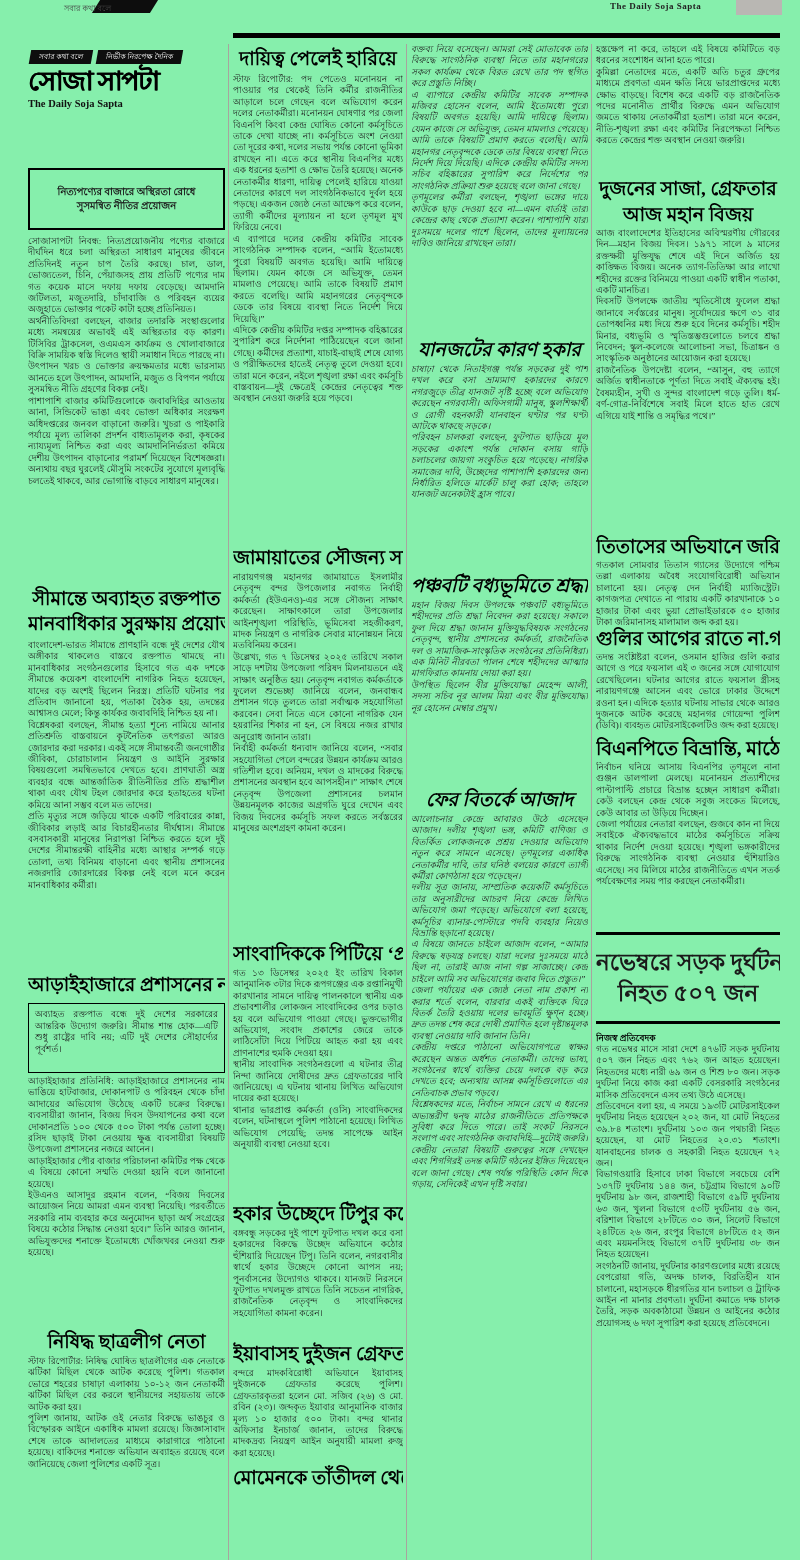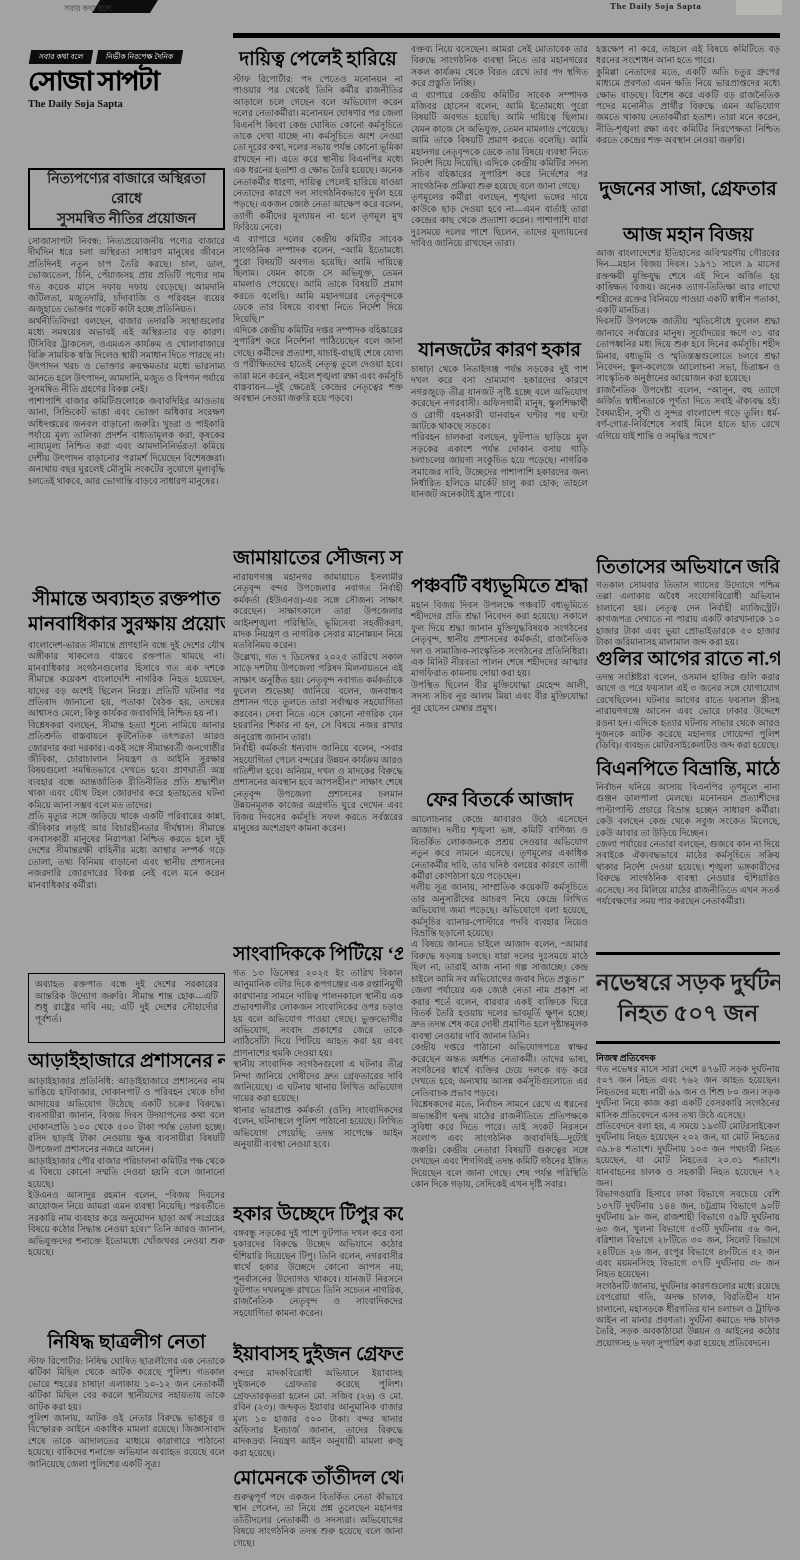--- a/index.html
+++ b/index.html
@@ -1,51 +1,51 @@
 <!DOCTYPE html>
 <html lang="bn"><head>
 <meta charset="utf-8">
 <style>
   html,body{margin:0;padding:0;}
   body{background:#e8e6e2;font-family:"Liberation Serif", serif;}
-  .page{position:relative;width:800px;height:1560px;margin:0 auto;background:#a3a3a3;overflow:hidden;color:#1a1a1a;}
+  .page{position:relative;width:800px;height:1560px;margin:0 auto;background:#86efac;overflow:hidden;color:#1a1a1a;}
   *{box-sizing:border-box;}
 
   
   .hdr-left{position:absolute;left:64px;top:2px;font-size:8px;color:#444;}
   .hdr-right{position:absolute;left:610px;top:1px;font-size:9px;font-weight:bold;color:#222;letter-spacing:.5px;}
   .corner-mark{position:absolute;left:96px;top:0;width:58px;height:13px;background:#0d0d0d;transform:skewX(-32deg);}
   .corner-box{position:absolute;left:736px;top:0;width:46px;height:15px;background:#b9b7b3;}
   .top-rule{position:absolute;left:233px;top:33px;width:547px;height:5px;background:#000;}
 
   
   .vrule{position:absolute;top:44px;bottom:0;width:1px;background:#a8a49e;}
   .vr1{left:228px;} .vr2{left:406px;} .vr3{left:591px;}
 
   
   .col{position:absolute;top:44px;bottom:0;overflow:hidden;}
   #col1{left:28px;width:197px;top:46px;}
   #col2{left:233px;width:170px;}
-  #col3{left:411px;width:177px;}
+  #col3{left:411px;width:177px;font-style:italic;}
   #col4{left:596px;width:184px;}
 
   
   .masthead{height:118px;overflow:hidden;text-align:left;}
   .badges{display:flex;gap:5px;margin:4px 0 3px 2px;}
   .badge{background:#0e0e0e;color:#fff;font-size:7.5px;line-height:1;padding:3px 9px;transform:skewX(-10deg);white-space:nowrap;}
   .logo{font-size:26px;line-height:1.12;font-weight:800;color:#000;white-space:nowrap;letter-spacing:-1px;text-shadow:.6px 0 #000;}
   .tagline{font-size:10.5px;font-weight:bold;color:#111;margin-top:2px;}
 
   
   .blk{overflow:hidden;width:100%;}
   .body{font-size:9px;line-height:11.4px;text-align:justify;white-space:pre-line;color:#1c1c1c;word-break:break-word;}
   .headline{display:flex;flex-direction:column;justify-content:center;text-align:center;font-weight:bold;color:#000;}
   .headline .hl-line{font-size:19px;line-height:1.3;white-space:nowrap;}
   .boxed-headline{border:2px solid #000;display:flex;flex-direction:column;justify-content:center;text-align:center;font-weight:bold;padding:4px 2px;margin:4px 0 6px 0;}
-  .boxed-headline .hl-line{font-size:14px;line-height:1.45;}
+  .boxed-headline .hl-line{font-size:10px;line-height:1.45;}
   .note-box{border:1.5px solid #000;padding:5px 6px;font-size:9px;line-height:11.5px;text-align:justify;white-space:pre-line;margin:3px 0;}
   .mega-box{border-top:3px solid #000;border-bottom:3px solid #000;display:flex;flex-direction:column;justify-content:center;text-align:center;font-weight:800;margin:4px 0;padding:6px 0;}
   .mega-box .hl-line{font-size:23px;line-height:1.35;white-space:nowrap;}
   .byline{font-size:9px;font-weight:bold;color:#000;padding-top:3px;}
 </style>
 </head>
 <body>
 
 <div class="page">
   <div class="corner-mark"></div>
@@ -74,24 +74,24 @@
       <div class="blk body" style="height: 348px;">সোজাসাপটা নিবন্ধ: নিত্যপ্রয়োজনীয় পণ্যের বাজারে দীর্ঘদিন ধরে চলা অস্থিরতা সাধারণ মানুষের জীবনে প্রতিদিনই নতুন চাপ তৈরি করছে। চাল, ডাল, ভোজ্যতেল, চিনি, পেঁয়াজসহ প্রায় প্রতিটি পণ্যের দাম গত কয়েক মাসে দফায় দফায় বেড়েছে। আমদানি জটিলতা, মজুতদারি, চাঁদাবাজি ও পরিবহন ব্যয়ের অজুহাতে ভোক্তার পকেট কাটা হচ্ছে প্রতিনিয়ত।
 অর্থনীতিবিদরা বলছেন, বাজার তদারকি সংস্থাগুলোর মধ্যে সমন্বয়ের অভাবই এই অস্থিরতার বড় কারণ। টিসিবির ট্রাকসেল, ওএমএস কার্যক্রম ও খোলাবাজারে বিক্রি সাময়িক স্বস্তি দিলেও স্থায়ী সমাধান দিতে পারছে না। উৎপাদন খরচ ও ভোক্তার ক্রয়ক্ষমতার মধ্যে ভারসাম্য আনতে হলে উৎপাদন, আমদানি, মজুত ও বিপণন পর্যায়ে সুসমন্বিত নীতি গ্রহণের বিকল্প নেই।
 পাশাপাশি বাজার কমিটিগুলোকে জবাবদিহির আওতায় আনা, সিন্ডিকেট ভাঙা এবং ভোক্তা অধিকার সংরক্ষণ অধিদপ্তরের জনবল বাড়ানো জরুরি। খুচরা ও পাইকারি পর্যায়ে মূল্য তালিকা প্রদর্শন বাধ্যতামূলক করা, কৃষকের ন্যায্যমূল্য নিশ্চিত করা এবং আমদানিনির্ভরতা কমিয়ে দেশীয় উৎপাদন বাড়ানোর পরামর্শ দিয়েছেন বিশেষজ্ঞরা। অন্যথায় বছর ঘুরলেই মৌসুমি সংকটের সুযোগে মূল্যবৃদ্ধি চলতেই থাকবে, আর ভোগান্তি বাড়বে সাধারণ মানুষের।</div>
       <div class="blk headline" style="height: 56px;">
         <div class="hl-line">সীমান্তে অব্যাহত রক্তপাত</div>
         <div class="hl-line">মানবাধিকার সুরক্ষায় প্রয়োজন দৃঢ় উদ্যোগ</div>
       </div>
       <div class="blk body" style="height: 330px;">বাংলাদেশ-ভারত সীমান্তে প্রাণহানি বন্ধে দুই দেশের যৌথ অঙ্গীকার থাকলেও বাস্তবে রক্তপাত থামছে না। মানবাধিকার সংগঠনগুলোর হিসাবে গত এক দশকে সীমান্তে কয়েকশ বাংলাদেশি নাগরিক নিহত হয়েছেন, যাদের বড় অংশই ছিলেন নিরস্ত্র। প্রতিটি ঘটনার পর প্রতিবাদ জানানো হয়, পতাকা বৈঠক হয়, তদন্তের আশ্বাসও মেলে; কিন্তু কার্যকর জবাবদিহি নিশ্চিত হয় না।
 বিশ্লেষকরা বলছেন, সীমান্ত হত্যা শূন্যে নামিয়ে আনার প্রতিশ্রুতি বাস্তবায়নে কূটনৈতিক তৎপরতা আরও জোরদার করা দরকার। একই সঙ্গে সীমান্তবর্তী জনগোষ্ঠীর জীবিকা, চোরাচালান নিয়ন্ত্রণ ও আইনি সুরক্ষার বিষয়গুলো সমন্বিতভাবে দেখতে হবে। প্রাণঘাতী অস্ত্র ব্যবহার বন্ধে আন্তর্জাতিক রীতিনীতির প্রতি শ্রদ্ধাশীল থাকা এবং যৌথ টহল জোরদার করে হতাহতের ঘটনা কমিয়ে আনা সম্ভব বলে মত তাদের।
 প্রতি মৃত্যুর সঙ্গে জড়িয়ে থাকে একটি পরিবারের কান্না, জীবিকার লড়াই আর বিচারহীনতার দীর্ঘশ্বাস। সীমান্তে বসবাসকারী মানুষের নিরাপত্তা নিশ্চিত করতে হলে দুই দেশের সীমান্তরক্ষী বাহিনীর মধ্যে আস্থার সম্পর্ক গড়ে তোলা, তথ্য বিনিময় বাড়ানো এবং স্থানীয় প্রশাসনের নজরদারি জোরদারের বিকল্প নেই বলে মনে করেন মানবাধিকার কর্মীরা।</div>
-      <div class="blk note-box" style="height: 70px;">অব্যাহত রক্তপাত বন্ধে দুই দেশের সরকারের আন্তরিক উদ্যোগ জরুরি। সীমান্ত শান্ত হোক—এটি শুধু রাষ্ট্রের দাবি নয়; এটি দুই দেশের সৌহার্দ্যের পূর্বশর্ত।</div>
       <div class="blk headline" style="height: 30px;">
         <div class="hl-line">আড়াইহাজারে প্রশাসনের নামে</div>
       </div>
+      <div class="blk note-box" style="height: 70px;">অব্যাহত রক্তপাত বন্ধে দুই দেশের সরকারের আন্তরিক উদ্যোগ জরুরি। সীমান্ত শান্ত হোক—এটি শুধু রাষ্ট্রের দাবি নয়; এটি দুই দেশের সৌহার্দ্যের পূর্বশর্ত।</div>
       <div class="blk body" style="height: 252px;">আড়াইহাজার প্রতিনিধি: আড়াইহাজারে প্রশাসনের নাম ভাঙিয়ে হাটবাজার, দোকানপাট ও পরিবহন থেকে চাঁদা আদায়ের অভিযোগ উঠেছে একটি চক্রের বিরুদ্ধে। ব্যবসায়ীরা জানান, বিজয় দিবস উদযাপনের কথা বলে দোকানপ্রতি ১০০ থেকে ৫০০ টাকা পর্যন্ত তোলা হচ্ছে। রসিদ ছাড়াই টাকা নেওয়ায় ক্ষুব্ধ ব্যবসায়ীরা বিষয়টি উপজেলা প্রশাসনের নজরে আনেন।
 আড়াইহাজার পৌর বাজার পরিচালনা কমিটির পক্ষ থেকে এ বিষয়ে কোনো সম্মতি দেওয়া হয়নি বলে জানানো হয়েছে।
 ইউএনও আসাদুর রহমান বলেন, “বিজয় দিবসের আয়োজন নিয়ে আমরা এমন ব্যবস্থা নিয়েছি। পরবর্তীতে সরকারি নাম ব্যবহার করে অনুমোদন ছাড়া অর্থ সংগ্রহের বিষয়ে কঠোর সিদ্ধান্ত নেওয়া হবে।” তিনি আরও জানান, অভিযুক্তদের শনাক্তে ইতোমধ্যে খোঁজখবর নেওয়া শুরু হয়েছে।</div>
       <div class="blk headline" style="height: 28px;">
         <div class="hl-line">নিষিদ্ধ ছাত্রলীগ নেতা</div>
       </div>
       <div class="blk body" style="height: 218px;">স্টাফ রিপোর্টার: নিষিদ্ধ ঘোষিত ছাত্রলীগের এক নেতাকে ঝটিকা মিছিল থেকে আটক করেছে পুলিশ। গতকাল ভোরে শহরের চাষাঢ়া এলাকায় ১০-১২ জন নেতাকর্মী ঝটিকা মিছিল বের করলে স্থানীয়দের সহায়তায় তাকে আটক করা হয়।
 পুলিশ জানায়, আটক ওই নেতার বিরুদ্ধে ভাঙচুর ও বিস্ফোরক আইনে একাধিক মামলা রয়েছে। জিজ্ঞাসাবাদ শেষে তাকে আদালতের মাধ্যমে কারাগারে পাঠানো হয়েছে। বাকিদের শনাক্তে অভিযান অব্যাহত রয়েছে বলে জানিয়েছে জেলা পুলিশের একটি সূত্র।</div>
     </div>
   <div class="col" id="col2">
@@ -117,21 +117,20 @@
         <div class="hl-line">হকার উচ্ছেদে টিপুর কঠোর</div>
       </div>
       <div class="blk body" style="height: 112px;">বঙ্গবন্ধু সড়কের দুই পাশে ফুটপাত দখল করে বসা হকারদের বিরুদ্ধে উচ্ছেদ অভিযানে কঠোর হুঁশিয়ারি দিয়েছেন টিপু। তিনি বলেন, নগরবাসীর স্বার্থে হকার উচ্ছেদে কোনো আপস নয়; পুনর্বাসনের উদ্যোগও থাকবে। যানজট নিরসনে ফুটপাত দখলমুক্ত রাখতে তিনি সচেতন নাগরিক, রাজনৈতিক নেতৃবৃন্দ ও সাংবাদিকদের সহযোগিতা কামনা করেন।</div>
       <div class="blk headline" style="height: 28px;">
         <div class="hl-line">ইয়াবাসহ দুইজন গ্রেফতার</div>
       </div>
       <div class="blk body" style="height: 96px;">বন্দরে মাদকবিরোধী অভিযানে ইয়াবাসহ দুইজনকে গ্রেফতার করেছে পুলিশ। গ্রেফতারকৃতরা হলেন মো. সজিব (২৬) ও মো. রবিন (২৩)। জব্দকৃত ইয়াবার আনুমানিক বাজার মূল্য ১০ হাজার ৫০০ টাকা। বন্দর থানার অফিসার ইনচার্জ জানান, তাদের বিরুদ্ধে মাদকদ্রব্য নিয়ন্ত্রণ আইন অনুযায়ী মামলা রুজু করা হয়েছে।</div>
       <div class="blk headline" style="height: 28px;">
         <div class="hl-line">মোমেনকে তাঁতীদল থেকে</div>
       </div>
-      <div class="blk body" style="height: 58px;">গুরুত্বপূর্ণ পদে একজন বিতর্কিত নেতা কীভাবে স্থান পেলেন, তা নিয়ে প্রশ্ন তুলেছেন মহানগর তাঁতীদলের নেতাকর্মী ও সদস্যরা। অভিযোগের বিষয়ে সাংগঠনিক তদন্ত শুরু হয়েছে বলে জানা গেছে।</div>
     </div>
   <div class="col" id="col3">
       <div class="blk body" style="height: 292px;">বক্তব্য নিয়ে বসেছেন। আমরা সেই মোতাবেক তার বিরুদ্ধে সাংগঠনিক ব্যবস্থা নিতে তার মহানগরের সকল কার্যক্রম থেকে বিরত রেখে তার পদ স্থগিত করে প্রস্তুতি নিচ্ছি।
 এ ব্যাপারে কেন্দ্রীয় কমিটির সাবেক সম্পাদক মজিবর হোসেন বলেন, আমি ইতোমধ্যে পুরো বিষয়টি অবগত হয়েছি। আমি দায়িত্বে ছিলাম। যেমন কাজে সে অভিযুক্ত, তেমন মামলাও পেয়েছে। আমি তাকে বিষয়টি প্রমাণ করতে বলেছি। আমি মহানগর নেতৃবৃন্দকে ডেকে তার বিষয়ে ব্যবস্থা নিতে নির্দেশ দিয়ে দিয়েছি। এদিকে কেন্দ্রীয় কমিটির সদস্য সচিব বহিষ্কারের সুপারিশ করে নির্দেশের পর সাংগঠনিক প্রক্রিয়া শুরু হয়েছে বলে জানা গেছে।
 তৃণমূলের কর্মীরা বলছেন, শৃঙ্খলা ভঙ্গের দায়ে কাউকে ছাড় দেওয়া হবে না—এমন বার্তাই তারা কেন্দ্রের কাছ থেকে প্রত্যাশা করেন। পাশাপাশি যারা দুঃসময়ে দলের পাশে ছিলেন, তাদের মূল্যায়নের দাবিও জানিয়ে রাখছেন তারা।</div>
       <div class="blk headline" style="height: 28px;">
         <div class="hl-line">যানজটের কারণ হকার</div>
       </div>
       <div class="blk body" style="height: 208px;">চাষাঢ়া থেকে নিতাইগঞ্জ পর্যন্ত সড়কের দুই পাশ দখল করে বসা ভ্রাম্যমাণ হকারদের কারণে নগরজুড়ে তীব্র যানজট সৃষ্টি হচ্ছে বলে অভিযোগ করেছেন নগরবাসী। অফিসগামী মানুষ, স্কুলশিক্ষার্থী ও রোগী বহনকারী যানবাহন ঘণ্টার পর ঘণ্টা আটকে থাকছে সড়কে।
 পরিবহন চালকরা বলছেন, ফুটপাত ছাড়িয়ে মূল সড়কের একাংশ পর্যন্ত দোকান বসায় গাড়ি চলাচলের জায়গা সংকুচিত হয়ে পড়েছে। নাগরিক সমাজের দাবি, উচ্ছেদের পাশাপাশি হকারদের জন্য নির্ধারিত হলিডে মার্কেট চালু করা হোক; তাহলে যানজট অনেকটাই হ্রাস পাবে।</div>
@@ -149,21 +148,21 @@
 জেলা পর্যায়ের এক জ্যেষ্ঠ নেতা নাম প্রকাশ না করার শর্তে বলেন, বারবার একই ব্যক্তিকে ঘিরে বিতর্ক তৈরি হওয়ায় দলের ভাবমূর্তি ক্ষুণ্ন হচ্ছে। দ্রুত তদন্ত শেষ করে দোষী প্রমাণিত হলে দৃষ্টান্তমূলক ব্যবস্থা নেওয়ার দাবি জানান তিনি।
 কেন্দ্রীয় দপ্তরে পাঠানো অভিযোগপত্রে স্বাক্ষর করেছেন অন্তত অর্ধশত নেতাকর্মী। তাদের ভাষ্য, সংগঠনের স্বার্থে ব্যক্তির চেয়ে দলকে বড় করে দেখতে হবে; অন্যথায় আসন্ন কর্মসূচিগুলোতে এর নেতিবাচক প্রভাব পড়বে।
 বিশ্লেষকদের মতে, নির্বাচন সামনে রেখে এ ধরনের অভ্যন্তরীণ দ্বন্দ্ব মাঠের রাজনীতিতে প্রতিপক্ষকে সুবিধা করে দিতে পারে। তাই সংকট নিরসনে সংলাপ এবং সাংগঠনিক জবাবদিহি—দুটোই জরুরি। কেন্দ্রীয় নেতারা বিষয়টি গুরুত্বের সঙ্গে দেখছেন এবং শিগগিরই তদন্ত কমিটি গঠনের ইঙ্গিত দিয়েছেন বলে জানা গেছে। শেষ পর্যন্ত পরিস্থিতি কোন দিকে গড়ায়, সেদিকেই এখন দৃষ্টি সবার।</div>
     </div>
   <div class="col" id="col4">
       <div class="blk body" style="height: 132px;">হস্তক্ষেপ না করে, তাহলে এই বিষয়ে কমিটিতে বড় ধরনের সংশোধন আনা হতে পারে।
 কুমিল্লা নেতাদের মতে, একটি অতি চতুর গ্রুপের মাধ্যমে প্রবণতা এমন ক্ষতি নিয়ে ভারপ্রাপ্তদের মধ্যে ক্ষোভ বাড়ছে। বিশেষ করে একটি বড় রাজনৈতিক পদের মনোনীত প্রার্থীর বিরুদ্ধে এমন অভিযোগ জমতে থাকায় নেতাকর্মীরা হতাশ। তারা মনে করেন, নীতি-শৃঙ্খলা রক্ষা এবং কমিটির নিরপেক্ষতা নিশ্চিত করতে কেন্দ্রের শক্ত অবস্থান নেওয়া জরুরি।</div>
       <div class="blk headline" style="height: 26px;">
         <div class="hl-line">দুজনের সাজা, গ্রেফতার</div>
       </div>
-      <div class="blk headline" style="height: 26px; margin-top: 20px;">
+      <div class="blk headline" style="height: 26px;">
         <div class="hl-line">আজ মহান বিজয়</div>
       </div>
       <div class="blk body" style="height: 306px;">আজ বাংলাদেশের ইতিহাসের অবিস্মরণীয় গৌরবের দিন—মহান বিজয় দিবস। ১৯৭১ সালে ৯ মাসের রক্তক্ষয়ী মুক্তিযুদ্ধ শেষে এই দিনে অর্জিত হয় কাঙ্ক্ষিত বিজয়। অনেক ত্যাগ-তিতিক্ষা আর লাখো শহীদের রক্তের বিনিময়ে পাওয়া একটি স্বাধীন পতাকা, একটি মানচিত্র।
 দিবসটি উপলক্ষে জাতীয় স্মৃতিসৌধে ফুলেল শ্রদ্ধা জানাবে সর্বস্তরের মানুষ। সূর্যোদয়ের ক্ষণে ৩১ বার তোপধ্বনির মধ্য দিয়ে শুরু হবে দিনের কর্মসূচি। শহীদ মিনার, বধ্যভূমি ও স্মৃতিস্তম্ভগুলোতে চলবে শ্রদ্ধা নিবেদন; স্কুল-কলেজে আলোচনা সভা, চিত্রাঙ্কন ও সাংস্কৃতিক অনুষ্ঠানের আয়োজন করা হয়েছে।
 রাজনৈতিক উপদেষ্টা বলেন, “আসুন, বহু ত্যাগে অর্জিত স্বাধীনতাকে পূর্ণতা দিতে সবাই ঐক্যবদ্ধ হই। বৈষম্যহীন, সুখী ও সুন্দর বাংলাদেশ গড়ে তুলি। ধর্ম-বর্ণ-গোত্র-নির্বিশেষে সবাই মিলে হাতে হাত রেখে এগিয়ে যাই শান্তি ও সমৃদ্ধির পথে।”</div>
       <div class="blk headline" style="height: 26px;">
         <div class="hl-line">তিতাসের অভিযানে জরিমানা</div>
       </div>
       <div class="blk body" style="height: 66px;">গতকাল সোমবার তিতাস গ্যাসের উদ্যোগে পশ্চিম তল্লা এলাকায় অবৈধ সংযোগবিরোধী অভিযান চালানো হয়। নেতৃত্ব দেন নির্বাহী ম্যাজিস্ট্রেট। কাগজপত্র দেখাতে না পারায় একটি কারখানাকে ১০ হাজার টাকা এবং ভুয়া প্রোভাইডারকে ৫০ হাজার টাকা জরিমানাসহ মালামাল জব্দ করা হয়।</div>
       <div class="blk headline" style="height: 26px;">

